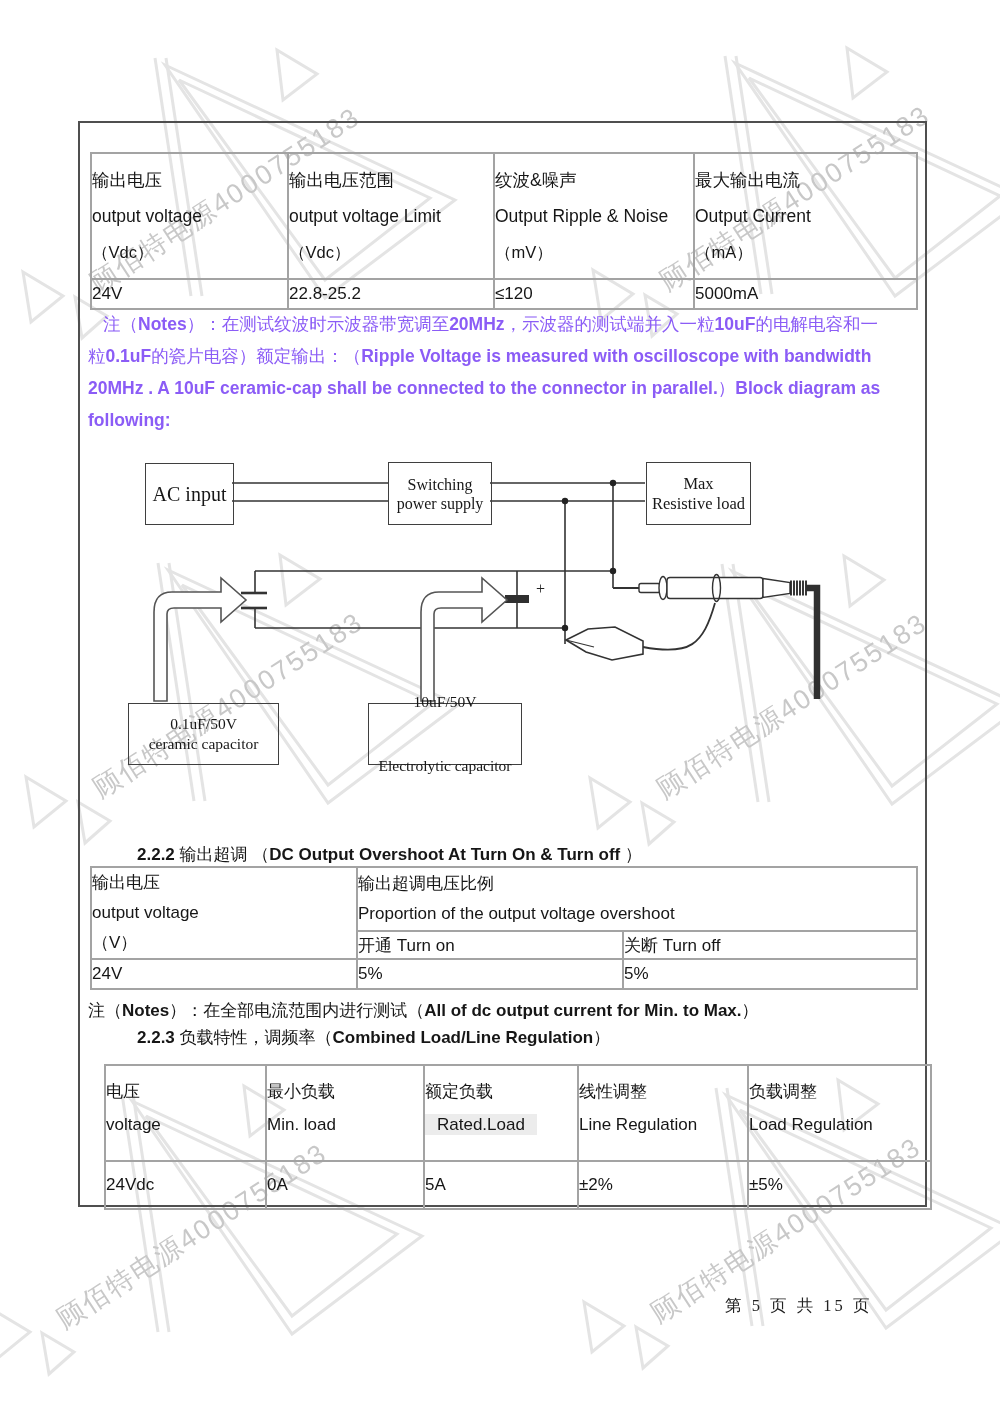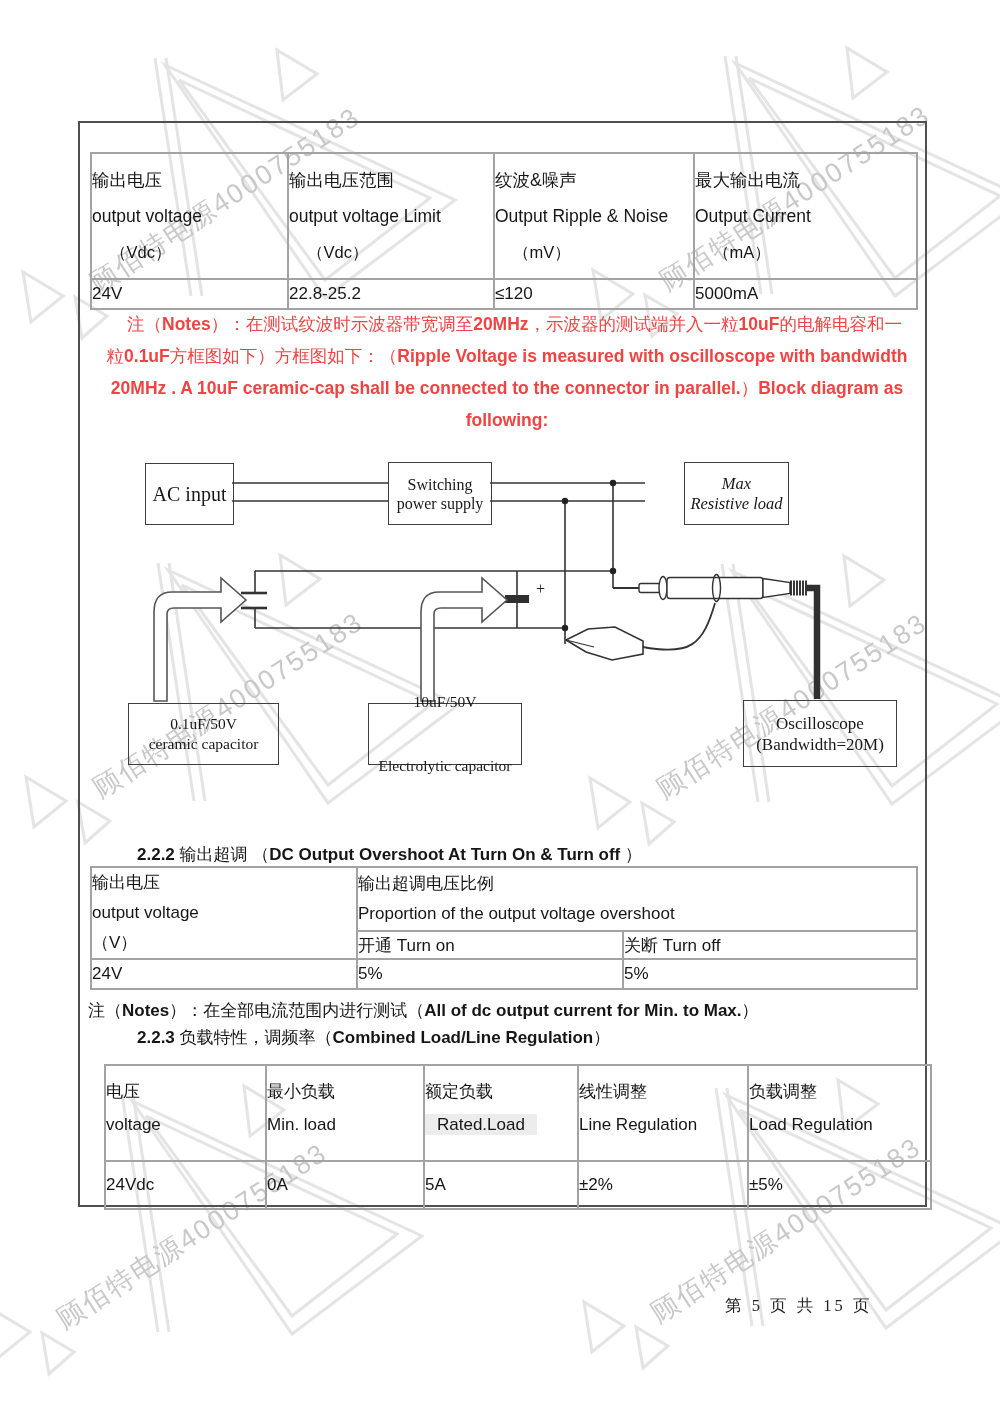--- a/index.html
+++ b/index.html
@@ -5,30 +5,30 @@
   html,body{margin:0;padding:0;background:#ffffff;}
   .page{position:relative;width:1000px;height:1414px;background:#fff;overflow:hidden;
         font-family:"Liberation Sans","DejaVu Sans",sans-serif;color:#1c1c1c;}
   .layer{position:absolute;left:0;top:0;width:1000px;height:1414px;pointer-events:none;}
   .wm-layer{z-index:0;}
   .diag-layer{z-index:1;}
   .border-box{position:absolute;left:78px;top:121px;width:849px;height:1086px;
               border:2px solid #4f4f4f;box-sizing:border-box;z-index:2;}
   .title{position:absolute;z-index:3;font-size:17px;white-space:nowrap;color:#161616;}
   .seg-b{font-weight:bold;}
-  .notes{position:absolute;z-index:3;width:838px;font-size:17.5px;line-height:32px;color:#ef4444;text-align:center;}
+  .notes{position:absolute;z-index:3;width:838px;font-size:17.5px;line-height:32px;color:#8b5cf6;}
   .notes .nline{white-space:nowrap;}
   .notes .indent{padding-left:15px;}
   table.postable{position:absolute;z-index:3;border-collapse:collapse;table-layout:fixed;background:transparent;}
   table.postable td{border:2px solid #a3a3a3;vertical-align:middle;
                     padding:0;font-size:17px;color:#161616;overflow:hidden;}
   .hcell{padding:8px 0 10px 0;line-height:36px;}
   .hcell .cn{font-size:17.5px;}
   .hcell .en{font-size:17.5px;}
-  .hcell .unit{font-size:16.5px;margin-left:18px;}
+  .hcell .unit{font-size:16.5px;}
   .h2cell{line-height:30px;padding-top:2px;}
   .h3cell{vertical-align:top !important;padding-top:9px !important;line-height:33px;}
   .hl{background:#ececec;padding:1px 12px;}
   .dbox{position:absolute;z-index:2;border:1.6px solid #3f3f3f;display:flex;flex-direction:column;
         align-items:center;justify-content:center;text-align:center;
         font-family:"Liberation Serif","DejaVu Serif",serif;color:#181818;background:transparent;}
   .footer-table{position:absolute;z-index:3;border-collapse:collapse;table-layout:fixed;}
   .footer-table td{border:2px solid #333;text-align:center;font-size:15px;color:#111;padding:0;}
   .pageinfo{position:absolute;z-index:3;font-family:"Liberation Serif","DejaVu Serif",serif;
             font-size:16.5px;letter-spacing:3px;color:#222;white-space:nowrap;}
@@ -98,21 +98,21 @@
       <td>24V</td>
       <td>22.8-25.2</td>
       <td>≤120</td>
       <td>5000mA</td>
     </tr>
   </tbody>
     </table>
 
   <div class="notes" style="left:88px;top:308px;">
     <div class="nline indent"><span>注（</span><span class="seg-b">Notes</span><span>）：在测试纹波时示波器带宽调至</span><span class="seg-b">20MHz</span><span>，示波器的测试端并入一粒</span><span class="seg-b">10uF</span><span>的电解电容和一</span></div>
-    <div class="nline"><span>粒</span><span class="seg-b">0.1uF</span><span>方框图如下）方框图如下：（</span><span class="seg-b">Ripple Voltage is measured with oscilloscope with bandwidth</span></div>
+    <div class="nline"><span>粒</span><span class="seg-b">0.1uF</span><span>的瓷片电容）额定输出：（</span><span class="seg-b">Ripple Voltage is measured with oscilloscope with bandwidth</span></div>
     <div class="nline"><span class="seg-b">20MHz . A 10uF ceramic-cap shall be connected to the connector in parallel.</span><span>）</span><span class="seg-b">Block diagram as</span></div>
     <div class="nline"><span class="seg-b">following:</span></div>
   </div>
 
   <svg class="layer diag-layer" viewBox="0 0 1000 1414">
     <g stroke="#333" stroke-width="1.6" fill="none">
       <line x1="232" y1="483" x2="388" y2="483"></line>
       <line x1="232" y1="501" x2="388" y2="501"></line>
       <line x1="490" y1="483" x2="645" y2="483"></line>
       <line x1="490" y1="501" x2="645" y2="501"></line>
@@ -165,35 +165,31 @@
     </g>
   </svg>
 
   <div class="dbox" style="left:145px;top:463px;width:87px;height:60px;font-size:20px;">
     <div>AC input</div>
   </div>
   <div class="dbox" style="left:388px;top:462px;width:102px;height:61px;font-size:16px;line-height:19px;">
     <div>Switching</div>
     <div>power supply</div>
   </div>
-  <div class="dbox" style="left:684px;top:462px;width:103px;height:61px;font-size:16.5px;line-height:20px;font-style:italic;">
+  <div class="dbox" style="left:646px;top:462px;width:103px;height:61px;font-size:16.5px;line-height:20px;">
     <div>Max</div>
     <div>Resistive load</div>
   </div>
   <div class="dbox" style="left:128px;top:703px;width:149px;height:60px;font-size:15.5px;line-height:20px;">
     <div>0.1uF/50V</div>
     <div>ceramic capacitor</div>
   </div>
   <div class="dbox" style="left:368px;top:703px;width:152px;height:60px;font-size:15.5px;line-height:20px;gap:44px;">
     <div>10uF/50V</div>
     <div>Electrolytic capacitor</div>
-  </div>
-  <div class="dbox" style="left:743px;top:700px;width:152px;height:65px;font-size:17px;line-height:21px;">
-    <div>Oscilloscope</div>
-    <div>(Bandwidth=20M)</div>
   </div>
 
   <div class="title" style="left:137px;top:843px;"><span class="seg-b">2.2.2  </span><span>输出超调 （</span><span class="seg-b">DC Output Overshoot At Turn On &amp; Turn off </span><span>）</span></div>
 
   <table class="postable" style="left:90px;top:866px;width:826px;">
     <colgroup>
         <col style="width:266px">
         <col style="width:266px">
         <col style="width:294px">
       </colgroup>

